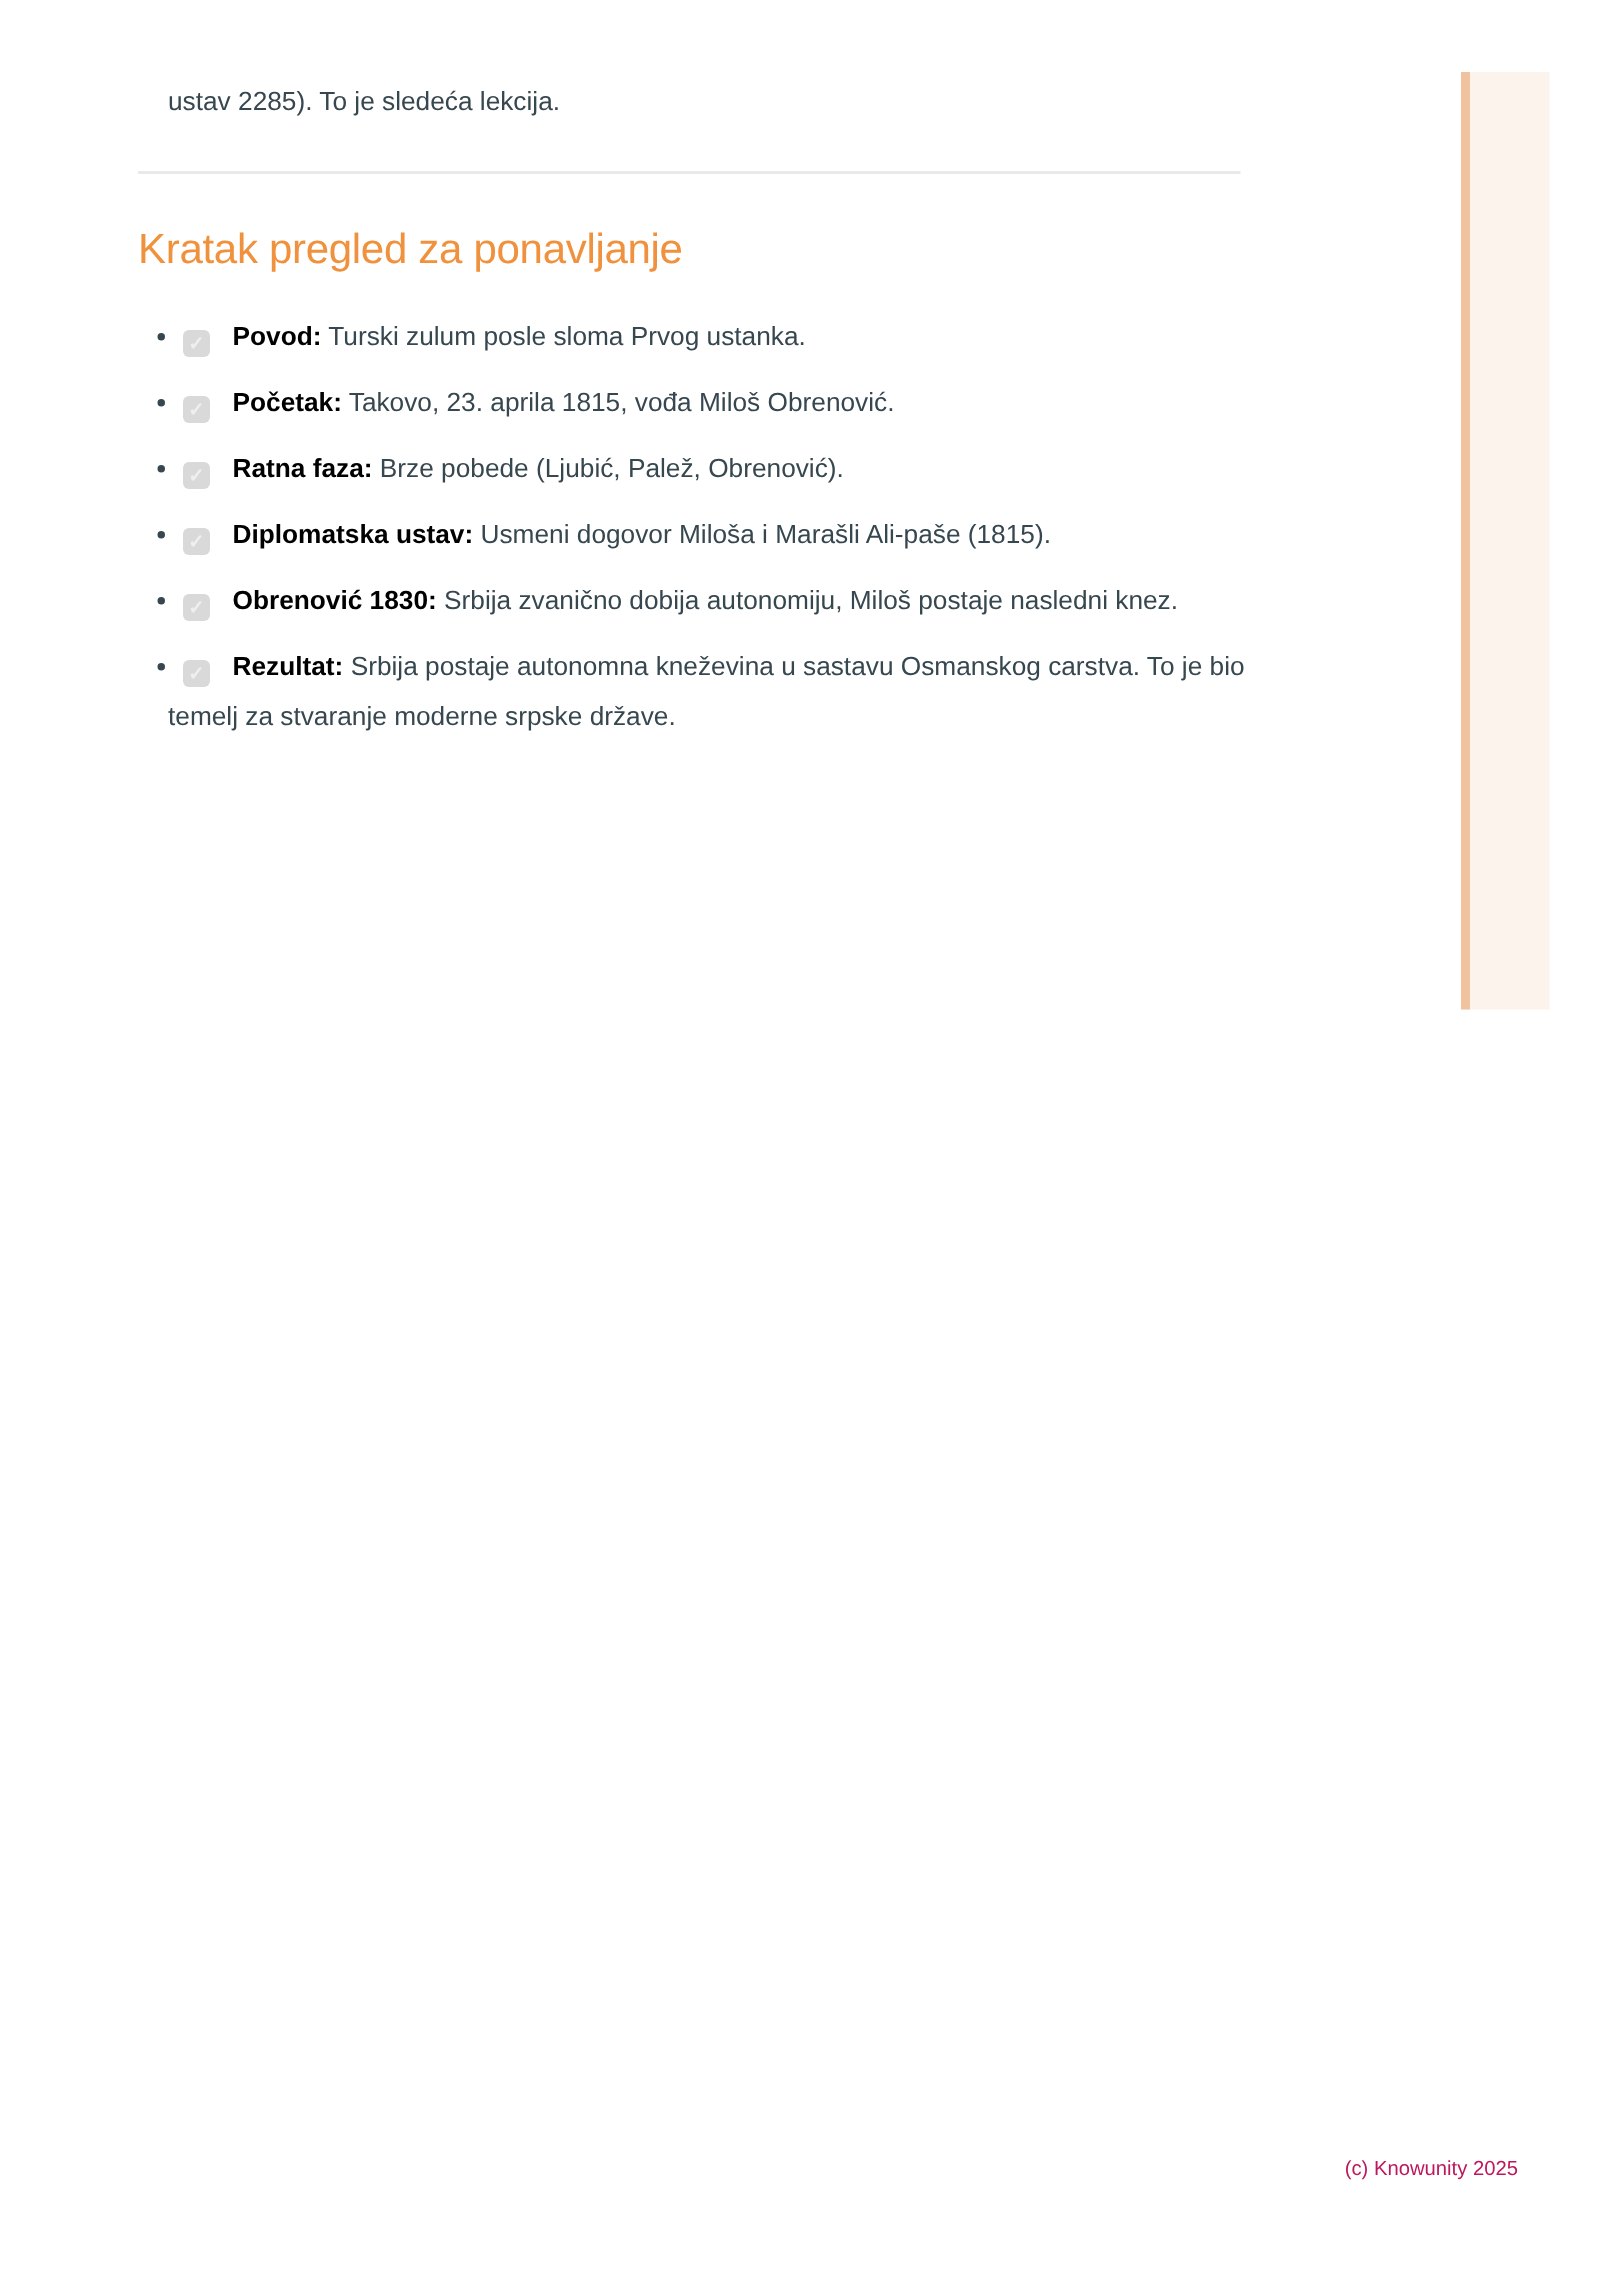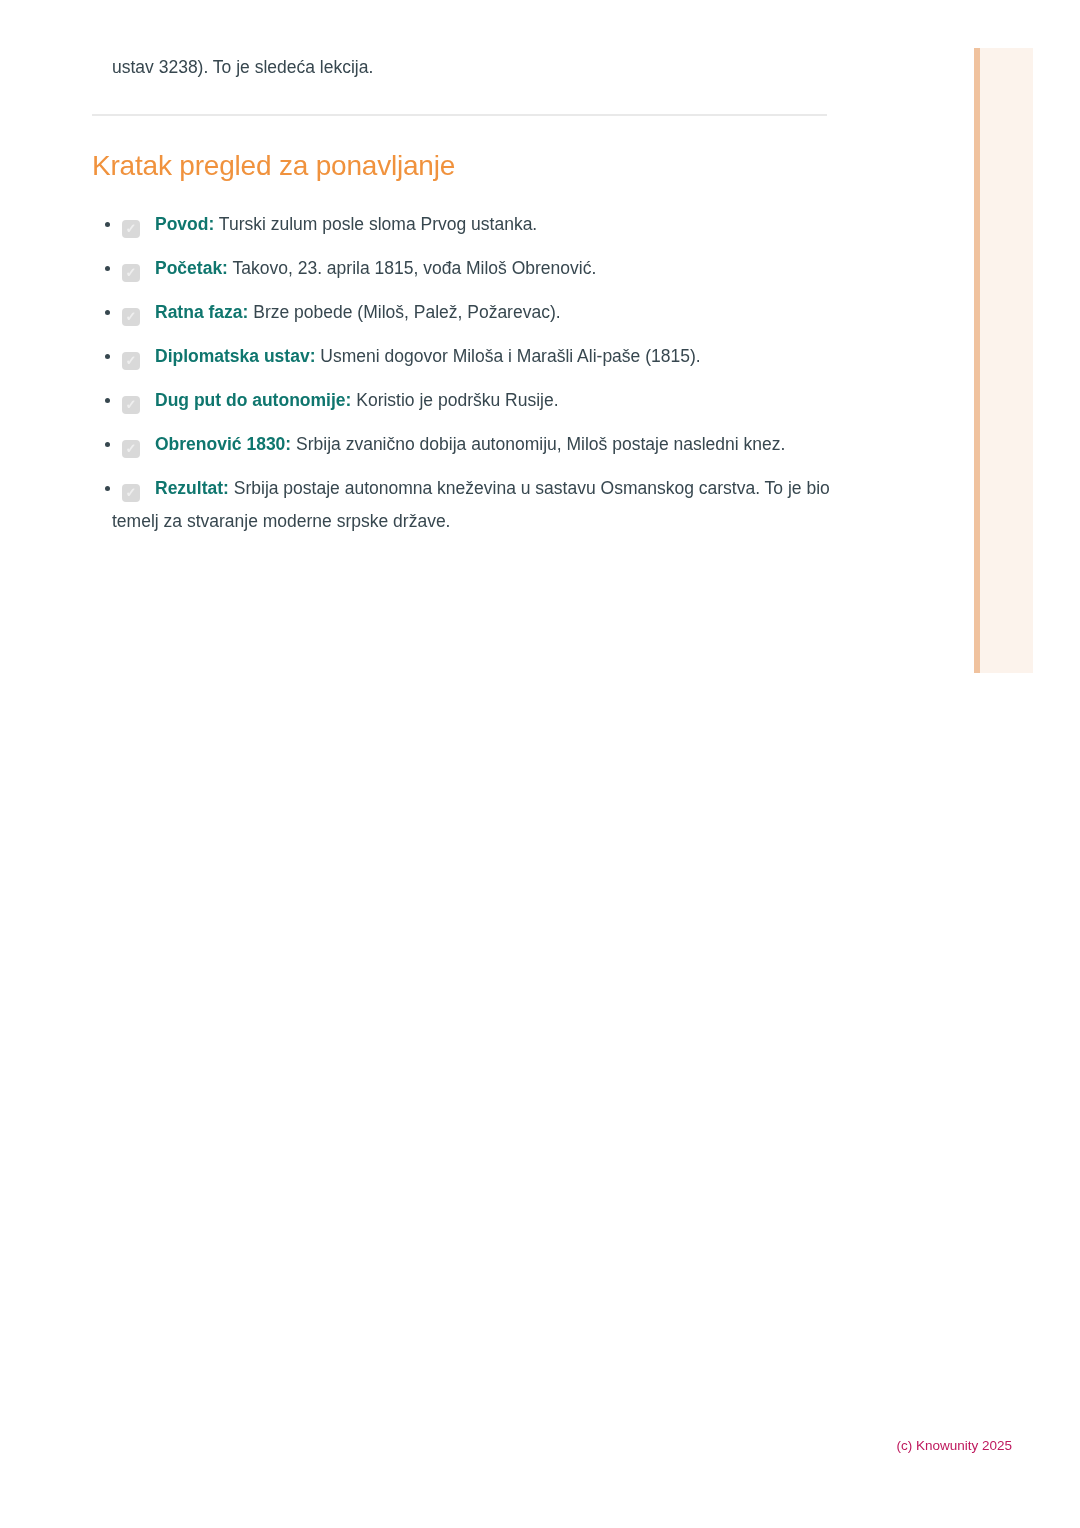--- a/index.html
+++ b/index.html
@@ -46,21 +46,21 @@
     width: 760px;
     list-style: none;
   }
   ul.checklist li {
     position: relative;
     padding-left: 20px;
     margin-bottom: 11px;
     font-size: 17.5px;
     line-height: 33px;
   }
-  ul.checklist li b { font-weight: 700; color: #0f766e; }
+  ul.checklist li b { font-weight: 700; color: #000000; }
   .bullet {
     position: absolute;
     left: 13px;
     top: 14px;
     width: 5px;
     height: 5px;
     border-radius: 50%;
     background: #37474f;
   }
   .checkbox {
@@ -97,41 +97,38 @@
     top: 1438px;
     font-size: 13.5px;
     color: #be185d;
   }
 </style>
 </head>
 <body>
 
 <div class="page">
 
-  <p class="intro">ustav 3238). To je sledeća lekcija.</p>
+  <p class="intro">ustav 2285). To je sledeća lekcija.</p>
 
   <div class="divider"></div>
 
   <h2 class="heading">Kratak pregled za ponavljanje</h2>
 
   <ul class="checklist">
     <li>
       <span class="bullet"></span><span class="checkbox"><span class="check">✓</span></span><b>Povod:</b> <span>Turski zulum posle sloma Prvog ustanka.</span>
     </li>
     <li>
       <span class="bullet"></span><span class="checkbox"><span class="check">✓</span></span><b>Početak:</b> <span>Takovo, 23. aprila 1815, vođa Miloš Obrenović.</span>
     </li>
     <li>
-      <span class="bullet"></span><span class="checkbox"><span class="check">✓</span></span><b>Ratna faza:</b> <span>Brze pobede (Miloš, Palež, Požarevac).</span>
+      <span class="bullet"></span><span class="checkbox"><span class="check">✓</span></span><b>Ratna faza:</b> <span>Brze pobede (Ljubić, Palež, Obrenović).</span>
     </li>
     <li>
       <span class="bullet"></span><span class="checkbox"><span class="check">✓</span></span><b>Diplomatska ustav:</b> <span>Usmeni dogovor Miloša i Marašli Ali-paše (1815).</span>
-    </li>
-    <li>
-      <span class="bullet"></span><span class="checkbox"><span class="check">✓</span></span><b>Dug put do autonomije:</b> <span>Koristio je podršku Rusije.</span>
     </li>
     <li>
       <span class="bullet"></span><span class="checkbox"><span class="check">✓</span></span><b>Obrenović 1830:</b> <span>Srbija zvanično dobija autonomiju, Miloš postaje nasledni knez.</span>
     </li>
     <li>
       <span class="bullet"></span><span class="checkbox"><span class="check">✓</span></span><b>Rezultat:</b> <span>Srbija postaje autonomna kneževina u sastavu Osmanskog carstva. To je bio temelj za stvaranje moderne srpske države.</span>
     </li>
   </ul>
 
   <div class="strip"></div>

